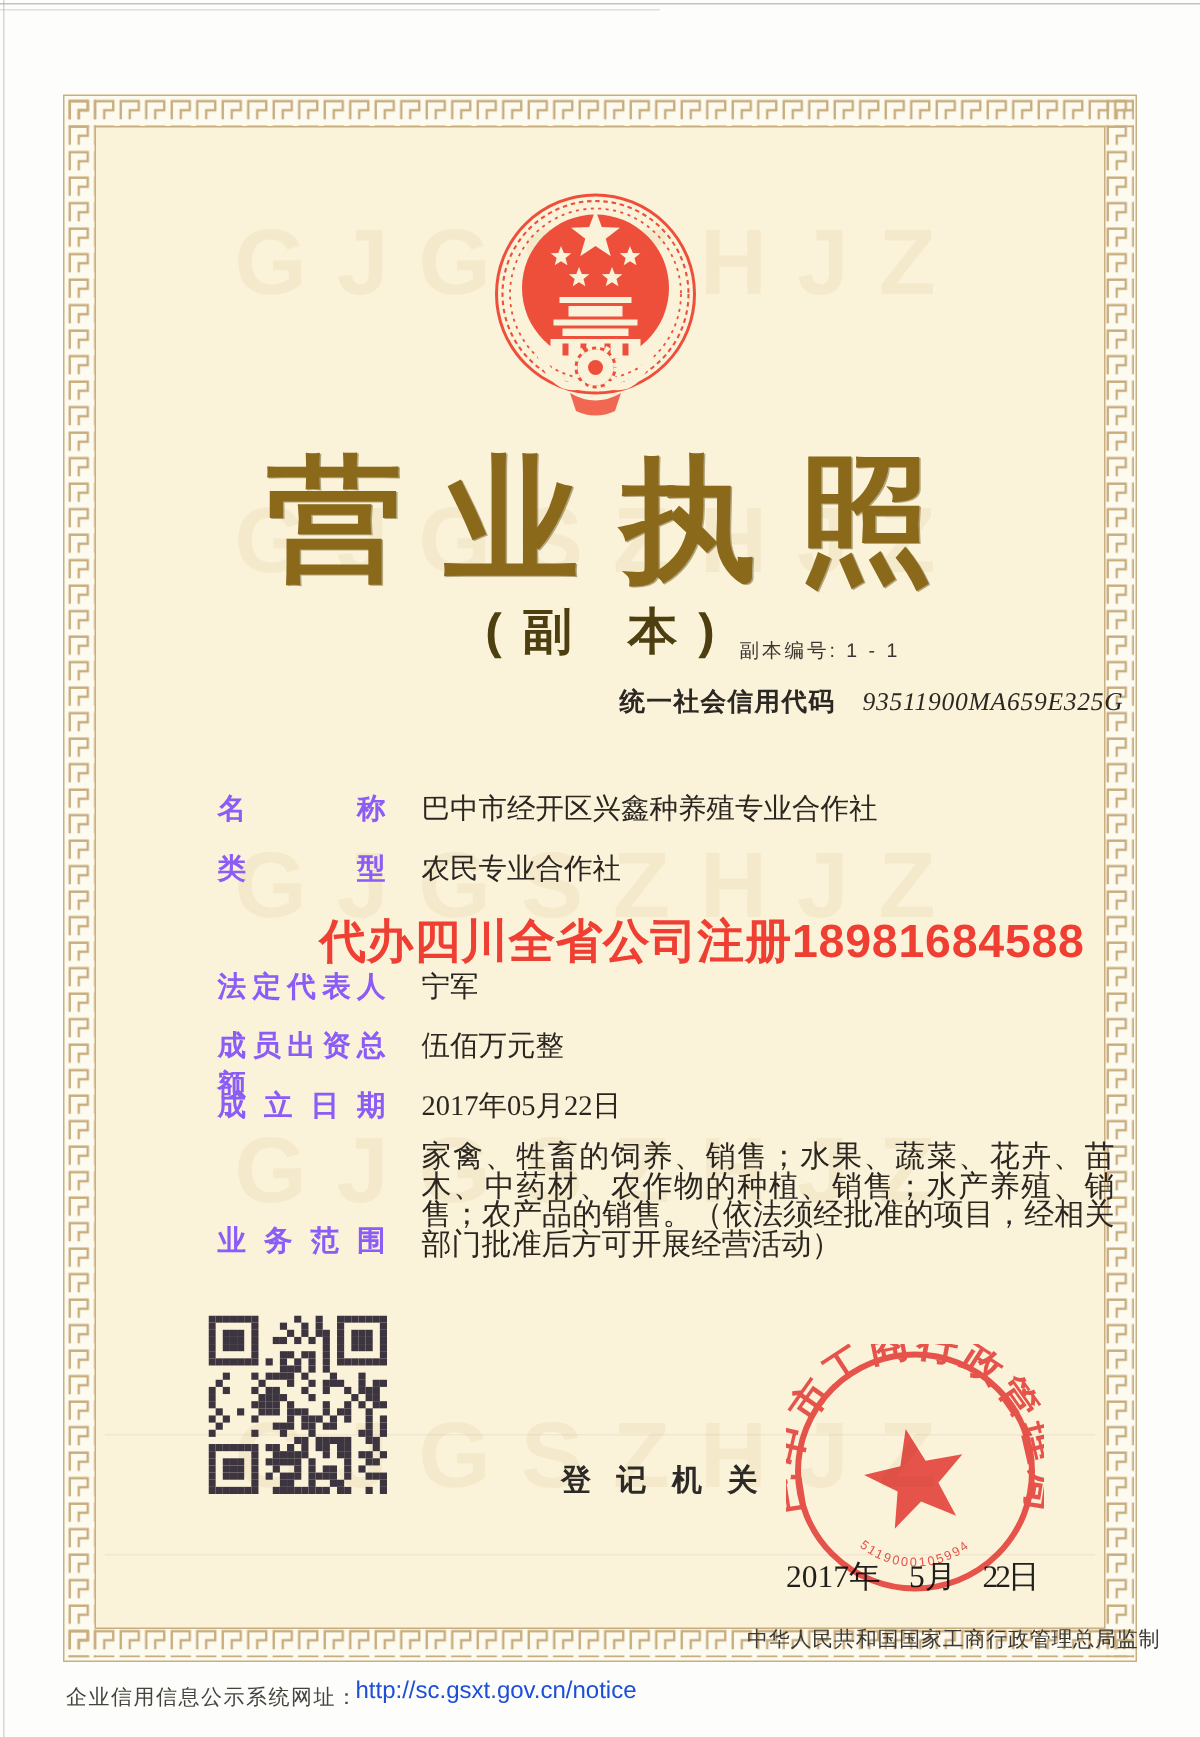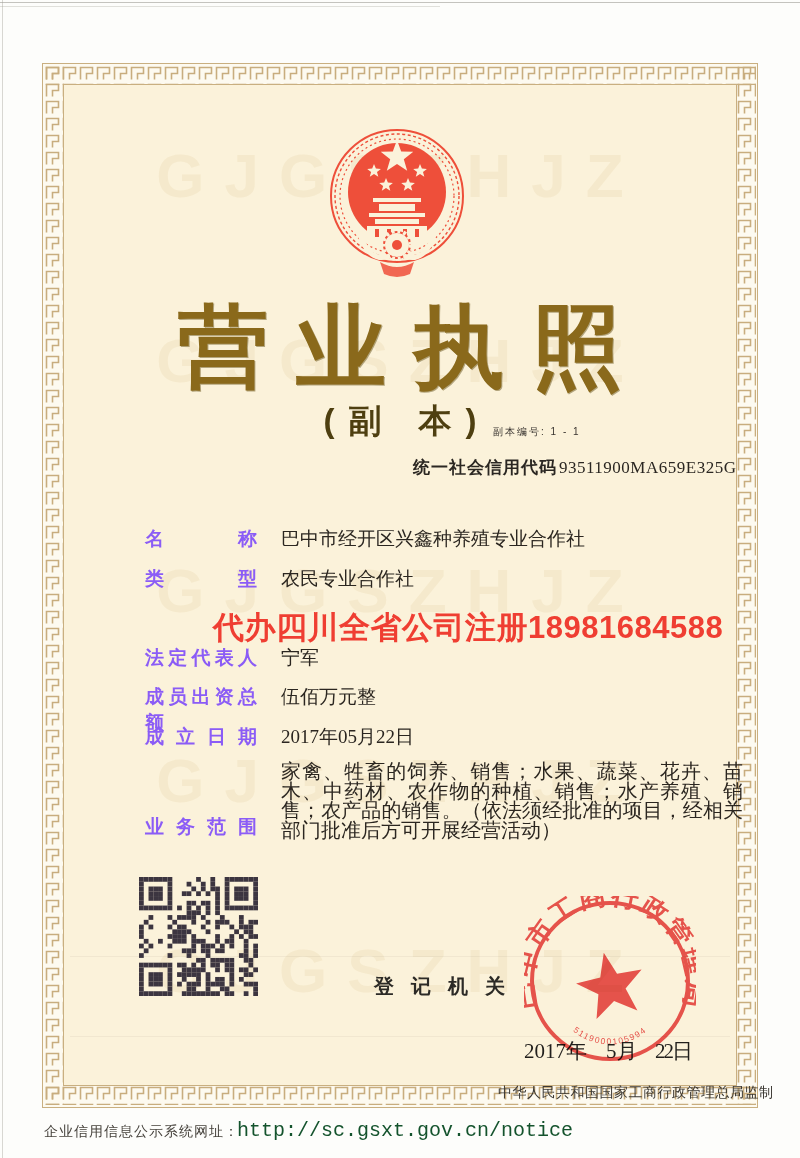--- a/index.html
+++ b/index.html
@@ -17,24 +17,24 @@
   .wm{position:absolute;width:100%;text-align:center;font-size:62px;font-weight:bold;
       letter-spacing:20px;color:rgba(214,184,122,.14);white-space:nowrap;}
   
   .emblem{position:absolute;left:328px;top:112px;}
   
   .title{position:absolute;left:0;top:300px;width:800px;text-align:center;font-size:90px;line-height:1.05;
          font-weight:bold;letter-spacing:28px;text-indent:28px;color:#8a691b;
          text-shadow:1px 1px 0 rgba(90,70,10,.45);}
   .subtitle{position:absolute;left:0;top:399px;width:800px;text-align:center;font-size:33px;font-weight:bold;
             letter-spacing:14px;text-indent:14px;color:#4e3f10;}
-  .copyno{position:absolute;left:493px;top:425px;font-size:10px;color:#3a3530;letter-spacing:2px;}
+  .copyno{position:absolute;left:493px;top:425px;font-size:13px;color:#3a3530;letter-spacing:2px;}
   .creditline{position:absolute;left:413px;top:456px;font-size:17px;color:#2b2722;}
   .creditline .lab{font-weight:bold;letter-spacing:1px;}
-  .creditline .val{font-family:"Liberation Serif","DejaVu Serif",serif;margin-left:2px;letter-spacing:.5px;}
+  .creditline .val{font-family:"Liberation Serif","DejaVu Serif",serif;margin-left:18px;letter-spacing:.5px;font-style:italic;}
   
   .row{position:absolute;left:145px;display:flex;}
   .flabel{width:112px;font-size:19px;font-weight:bold;color:#8b5cf6;text-align:justify;text-align-last:justify;flex:none;}
   .fvalue{margin-left:24px;width:462px;font-size:19px;color:#2b2620;
           font-family:"Liberation Serif","DejaVu Serif",serif;}
   .fvalue.small{font-size:20px;line-height:19.5px;text-align:justify;}
   
   .promo{position:absolute;left:213px;top:607px;font-size:31px;font-weight:bold;color:#ef3126;
          letter-spacing:.5px;white-space:nowrap;opacity:.93;z-index:30;}
   
@@ -45,22 +45,22 @@
   .dateline{position:absolute;top:1037px;font-size:21px;color:#211f1c;z-index:10;
             font-family:"Liberation Serif","DejaVu Serif",serif;}
   .dy{position:absolute;left:524px;}
   .dm{position:absolute;left:606px;}
   .dd{position:absolute;left:655px;letter-spacing:-2px;}
   .stamp{position:absolute;left:524px;top:896px;z-index:20;mix-blend-mode:multiply;opacity:.92;}
   
   .crease{position:absolute;left:70px;width:660px;height:1px;background:rgba(110,100,80,.07);}
   
   .footer-label{position:absolute;left:44px;top:1123px;font-size:14px;color:#46423c;letter-spacing:1px;}
-  .footer-url{position:absolute;left:237px;top:1119px;font-size:20px;color:#14532d;
-              font-family:Liberation Mono, monospace;}
+  .footer-url{position:absolute;left:237px;top:1119px;font-size:16px;color:#1d4ed8;
+              font-family:Liberation Sans, sans-serif;}
   .footer-issuer{position:absolute;left:498px;top:1084px;font-size:14px;color:#3b3833;letter-spacing:.5px;}
 </style>
 </head>
 <body>
 
 <div id="page">
   <div class="scanline-top"></div>
   <div class="scanline-top2"></div>
   <div class="scanline-left"></div>
 

